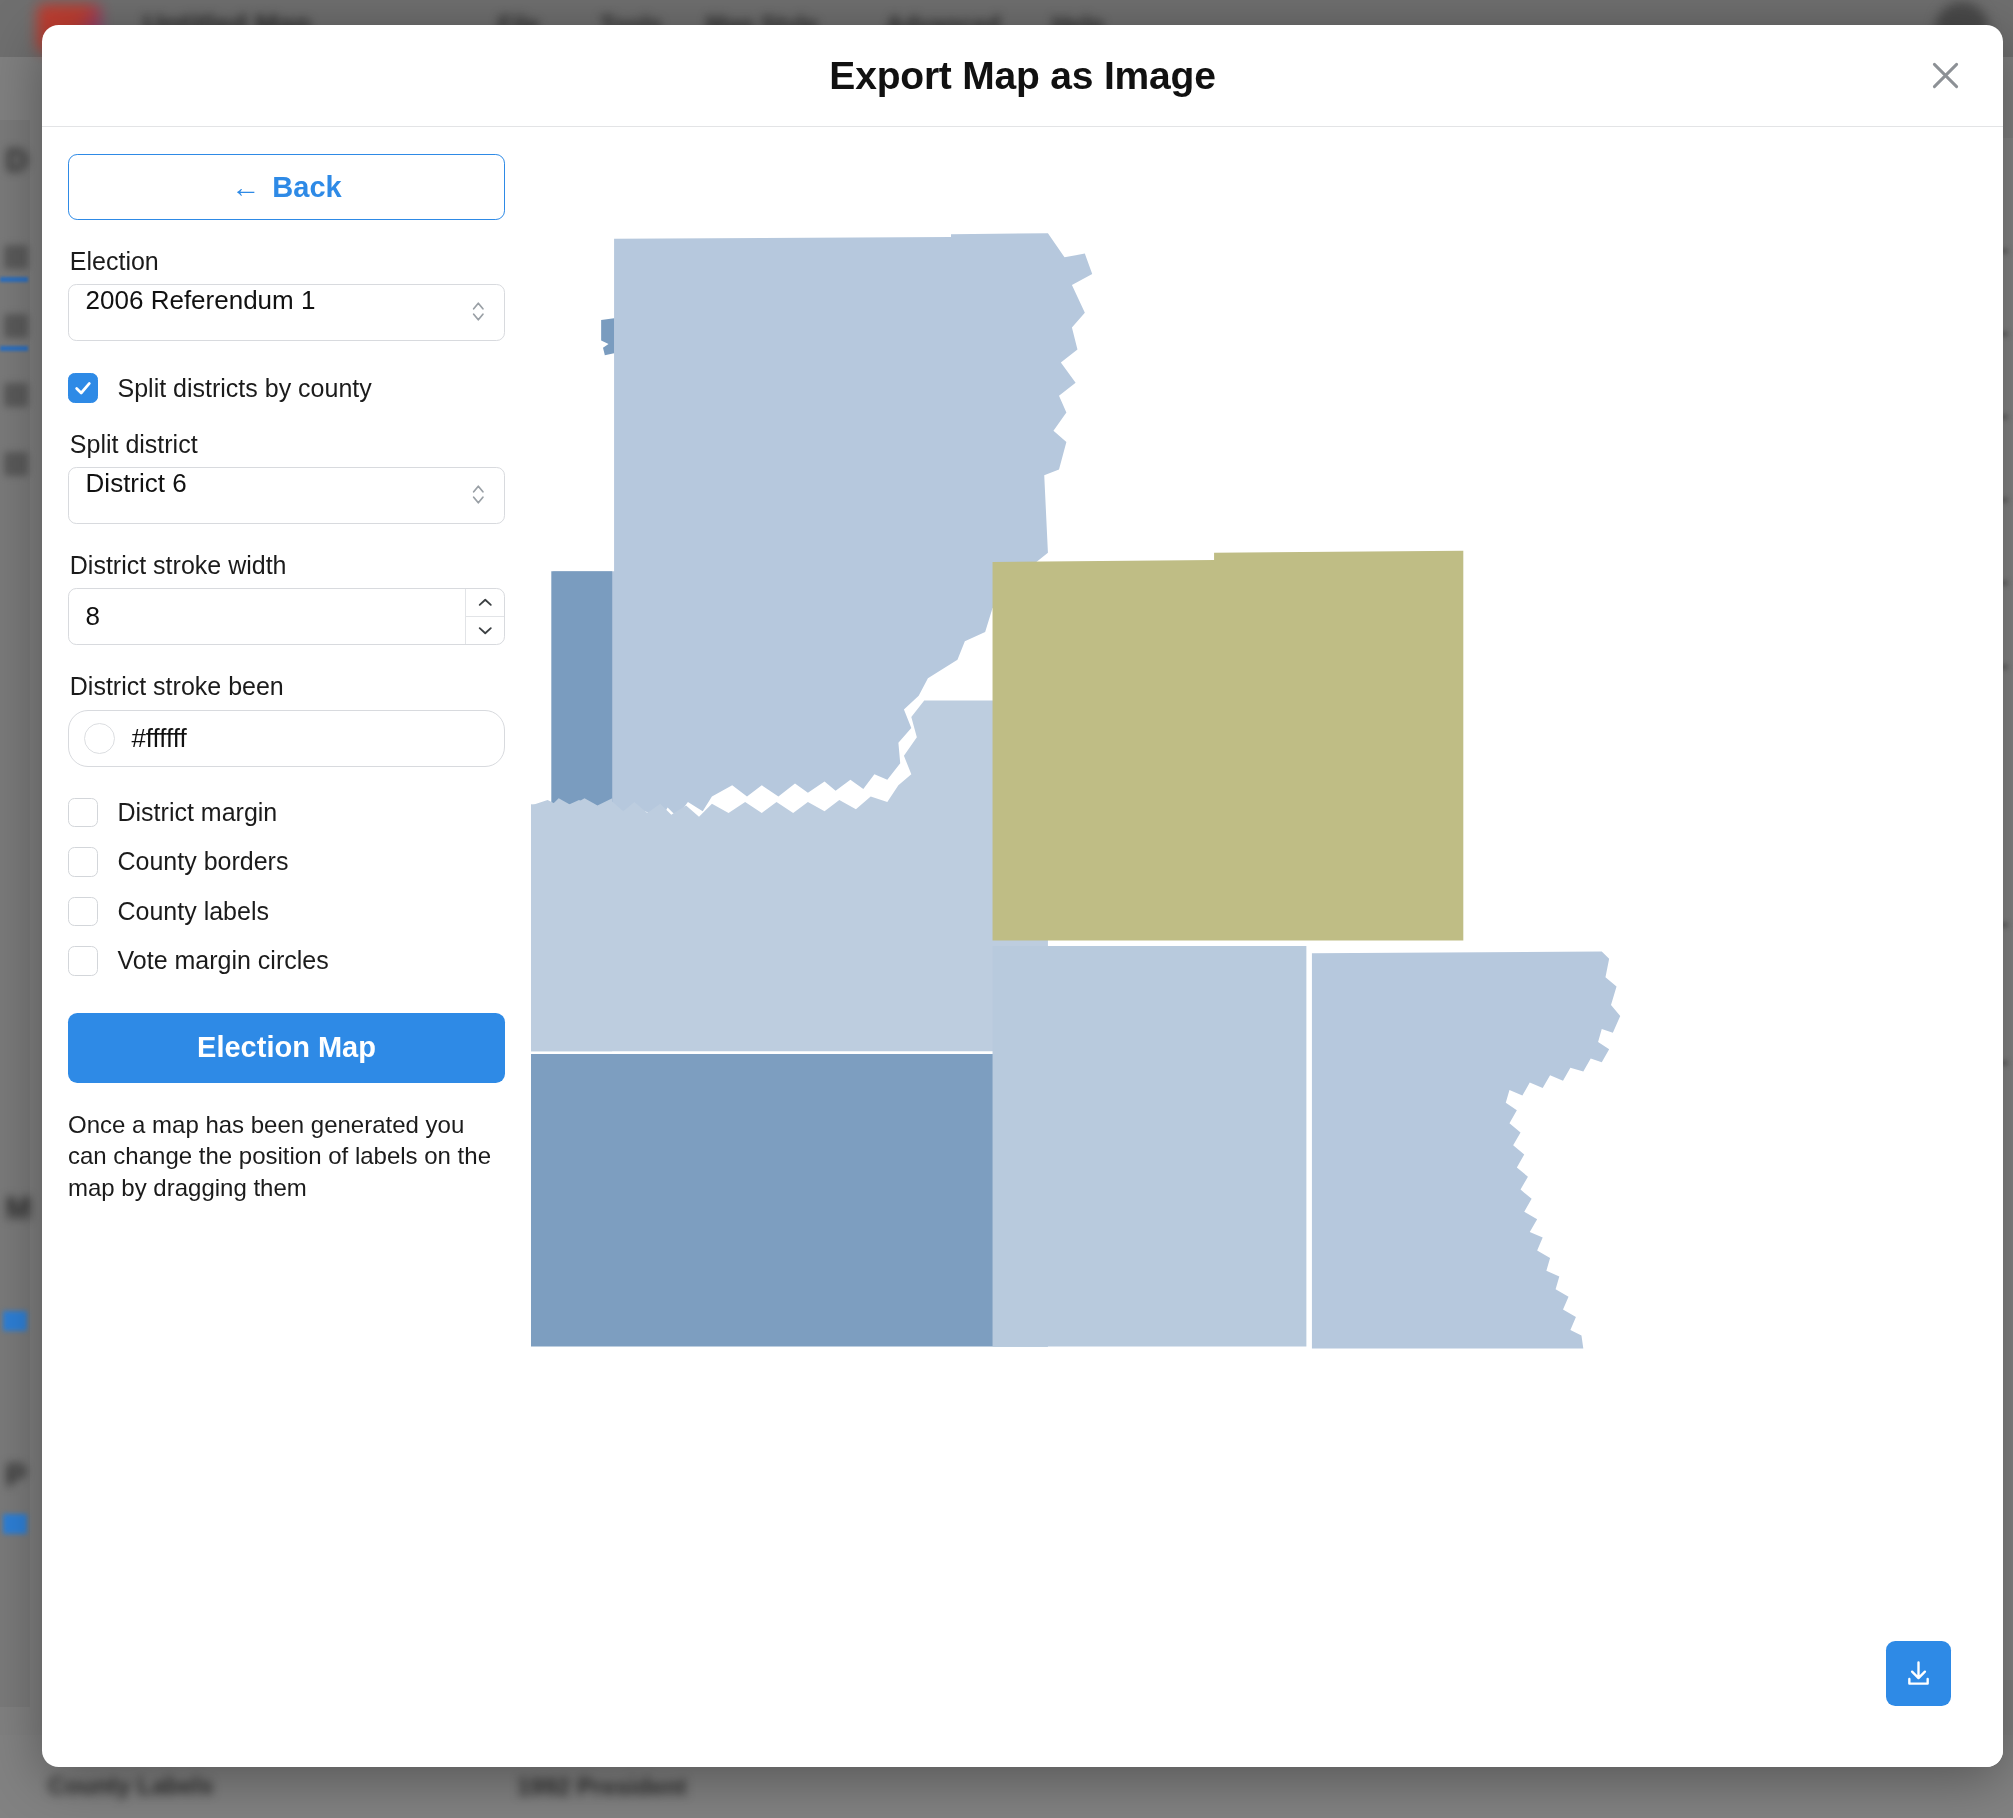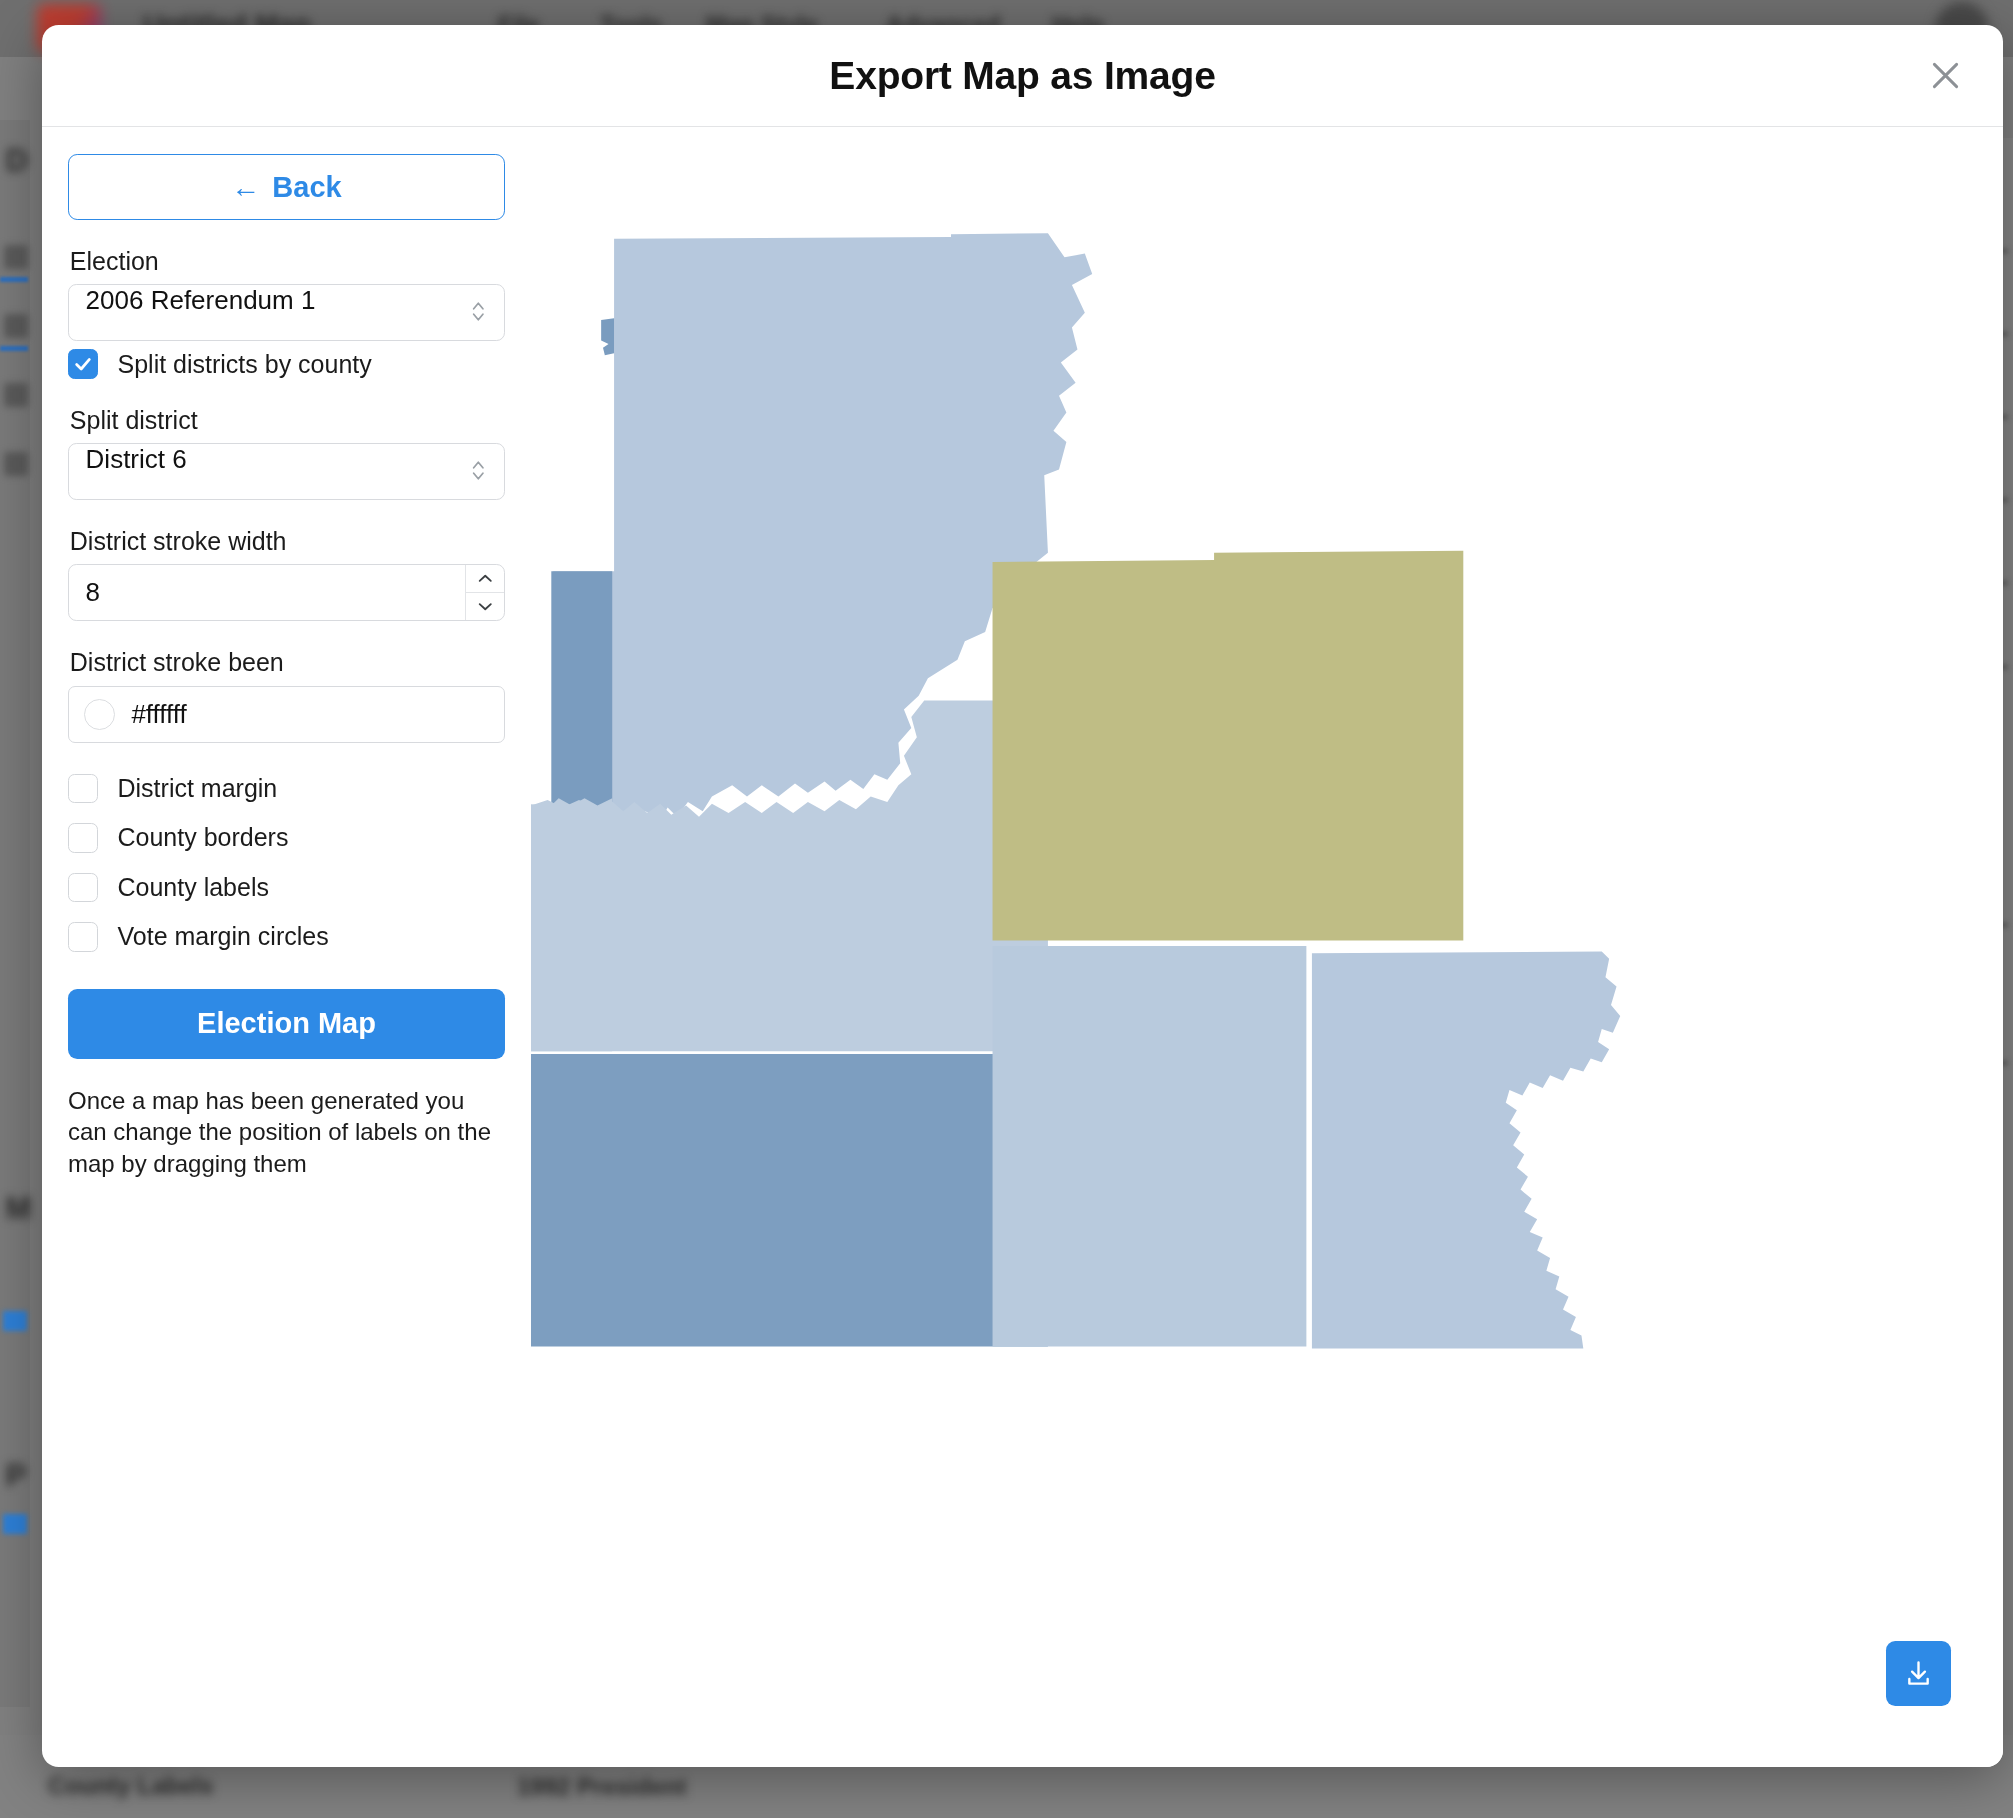--- a/index.html
+++ b/index.html
@@ -143,21 +143,21 @@
     position: absolute; right: 18.5px; top: 50%; transform: translateY(-50%);
     color: #9aa0a6;
   }
 
   .check-row {
     display: flex; align-items: center;
     gap: 20px;
     margin-top: 20px;
     cursor: pointer;
   }
-  .check-row.tight { margin-top: 8px; }
+  .check-row.tight { margin-top: 32px; }
   .cbox {
     width: 29.5px; height: 29.5px; flex: 0 0 29.5px;
     border-radius: 6.5px;
     border: 1.7px solid #d3d6da;
     background: #fff;
     display: flex; align-items: center; justify-content: center;
   }
   .cbox.checked {
     background: #2e8ae6;
     border-color: #2e8ae6;
@@ -190,21 +190,21 @@
     flex: 1;
     display: flex; align-items: center; justify-content: center;
     cursor: pointer;
   }
   .spinner-btn + .spinner-btn { border-top: 1.5px solid #e2e4e7; }
 
   .color-wrap {
     display: flex; align-items: center;
     width: 100%; height: 57px;
     border: 1.5px solid #d8dade;
-    border-radius: 7px;
+    border-radius: 20px;
     background: #fff;
     padding: 0 14.8px;
     gap: 16.6px;
   }
   .swatch {
     width: 31px; height: 31px; flex: 0 0 31px;
     border-radius: 50%;
     background: #ffffff;
     border: 1.5px solid #dcdee1;
     cursor: pointer;

